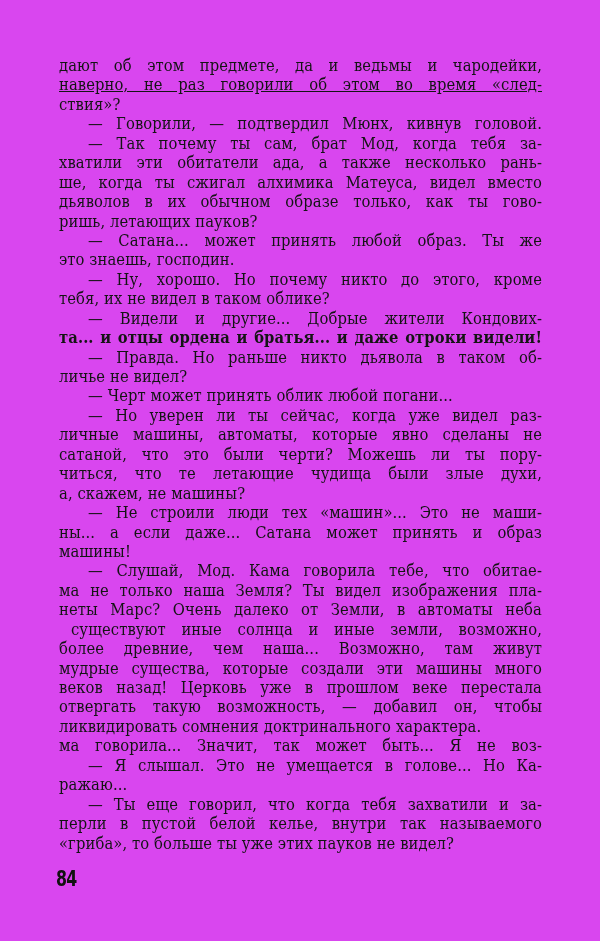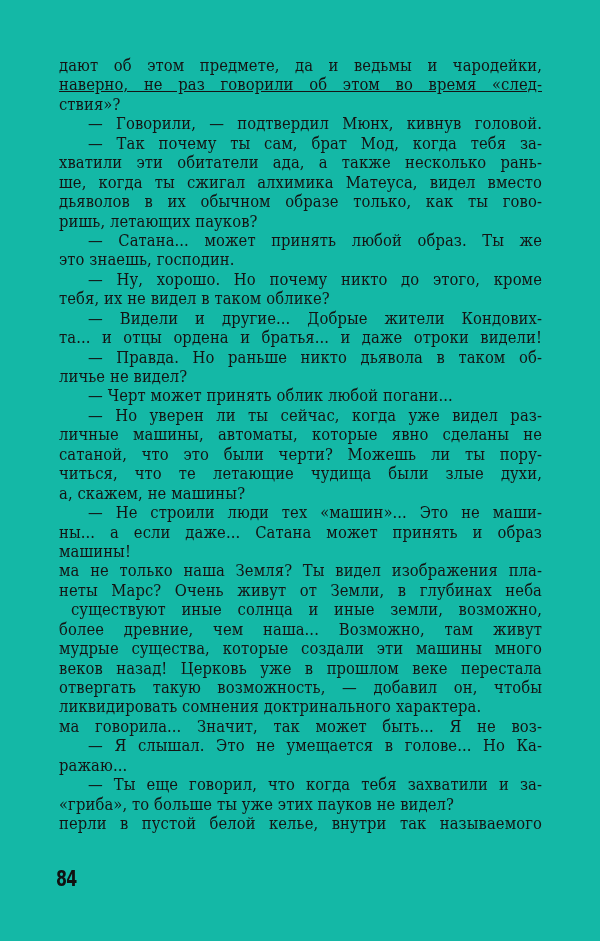--- a/index.html
+++ b/index.html
@@ -12,21 +12,21 @@
       height: 941px;
       position: relative;
       overflow: hidden;
       color: #141414;
     }
     .page {
       position: absolute;
       left: 0; top: 0;
       width: 600px;
       height: 941px;
-      background: #14b8a6;
+      background: #d946ef;
     }
     .text-block {
       position: absolute;
       left: 59px;
       top: 56px;
       width: 483px;
       font-family: "DejaVu Serif", "Liberation Serif", serif;
       font-size: 16.4px;
       line-height: 19.45px;
       letter-spacing: 0.1px;
@@ -75,41 +75,42 @@
       <div class="line indent"><span style="white-space: nowrap; word-spacing: 0px;">— Так почему ты сам, брат Мод, когда тебя за-</span></div>
       <div class="line"><span style="white-space: nowrap; word-spacing: 0px;">хватили эти обитатели ада, а также несколько рань-</span></div>
       <div class="line"><span style="white-space: nowrap; word-spacing: 0px;">ше, когда ты сжигал алхимика Матеуса, видел вместо</span></div>
       <div class="line"><span style="white-space: nowrap; word-spacing: 0px;">дьяволов в их обычном образе только, как ты гово-</span></div>
       <div class="line last"><span style="white-space: nowrap;">ришь, летающих пауков?</span></div>
       <div class="line indent"><span style="white-space: nowrap; word-spacing: 0px;">— Сатана... может принять любой образ. Ты же</span></div>
       <div class="line last"><span style="white-space: nowrap;">это знаешь, господин.</span></div>
       <div class="line indent"><span style="white-space: nowrap; word-spacing: 0px;">— Ну, хорошо. Но почему никто до этого, кроме</span></div>
       <div class="line last"><span style="white-space: nowrap;">тебя, их не видел в таком облике?</span></div>
       <div class="line indent"><span style="white-space: nowrap; word-spacing: 0px;">— Видели и другие... Добрые жители Кондових-</span></div>
-      <div class="line"><span style="white-space: nowrap; word-spacing: 0px;">та... и отцы ордена и братья... и даже отроки видели!</span></div>
+      <div class="line"><span style="white-space: nowrap; word-spacing: 0px; font-weight: bold;">та... и отцы ордена и братья... и даже отроки видели!</span></div>
       <div class="line indent"><span style="white-space: nowrap; word-spacing: 0px;">— Правда. Но раньше никто дьявола в таком об-</span></div>
       <div class="line last"><span style="white-space: nowrap;">личье не видел?</span></div>
       <div class="line indent last"><span style="white-space: nowrap;">— Черт может принять облик любой погани...</span></div>
       <div class="line indent"><span style="white-space: nowrap; word-spacing: 0px;">— Но уверен ли ты сейчас, когда уже видел раз-</span></div>
       <div class="line"><span style="white-space: nowrap; word-spacing: 0px;">личные машины, автоматы, которые явно сделаны не</span></div>
       <div class="line"><span style="white-space: nowrap; word-spacing: 0px;">сатаной, что это были черти? Можешь ли ты пору-</span></div>
       <div class="line"><span style="white-space: nowrap; word-spacing: 0px;">читься, что те летающие чудища были злые духи,</span></div>
       <div class="line last"><span style="white-space: nowrap;">а, скажем, не машины?</span></div>
       <div class="line indent"><span style="white-space: nowrap; word-spacing: 0px;">— Не строили люди тех «машин»... Это не маши-</span></div>
       <div class="line"><span style="white-space: nowrap; word-spacing: 0px;">ны... а если даже... Сатана может принять и образ</span></div>
       <div class="line last"><span style="white-space: nowrap;">машины!</span></div>
+      <div class="line indent"><span style="white-space: nowrap; word-spacing: 0px;">— Слушай, Мод. Кама говорила тебе, что обитае-</span></div>
       <div class="line"><span style="white-space: nowrap; word-spacing: 0px;">ма не только наша Земля? Ты видел изображения пла-</span></div>
-      <div class="line"><span style="white-space: nowrap; word-spacing: 0px;">неты Марс? Очень живут от Земли, в глубинах неба</span></div>
+      <div class="line"><span style="white-space: nowrap; word-spacing: 0px;">неты Марс? Очень далеко от Земли, в автоматы неба</span></div>
       <div class="line"><span style="white-space: nowrap; word-spacing: 0px; margin-left: 12px;">существуют иные солнца и иные земли, возможно,</span></div>
       <div class="line"><span style="white-space: nowrap; word-spacing: 0px;">более древние, чем наша... Возможно, там живут</span></div>
       <div class="line"><span style="white-space: nowrap; word-spacing: 0px;">мудрые существа, которые создали эти машины много</span></div>
       <div class="line"><span style="white-space: nowrap; word-spacing: 0px;">веков назад! Церковь уже в прошлом веке перестала</span></div>
       <div class="line"><span style="white-space: nowrap; word-spacing: 0px;">отвергать такую возможность, — добавил он, чтобы</span></div>
       <div class="line last"><span style="white-space: nowrap;">ликвидировать сомнения доктринального характера.</span></div>
       <div class="line"><span style="white-space: nowrap; word-spacing: 0px;">ма говорила... Значит, так может быть... Я не воз-</span></div>
       <div class="line indent"><span style="white-space: nowrap; word-spacing: 0px;">— Я слышал. Это не умещается в голове... Но Ка-</span></div>
       <div class="line last"><span style="white-space: nowrap;">ражаю...</span></div>
       <div class="line indent"><span style="white-space: nowrap; word-spacing: 0px;">— Ты еще говорил, что когда тебя захватили и за-</span></div>
+      <div class="line"><span style="white-space: nowrap; word-spacing: 0px;">перли в пустой белой келье, внутри так называемого</span></div>
       <div class="line last"><span style="white-space: nowrap;">«гриба», то больше ты уже этих пауков не видел?</span></div>
-      <div class="line"><span style="white-space: nowrap; word-spacing: 0px;">перли в пустой белой келье, внутри так называемого</span></div>
     </div>
   <div class="page-number">84</div>
 </div>
 
 </body></html>

